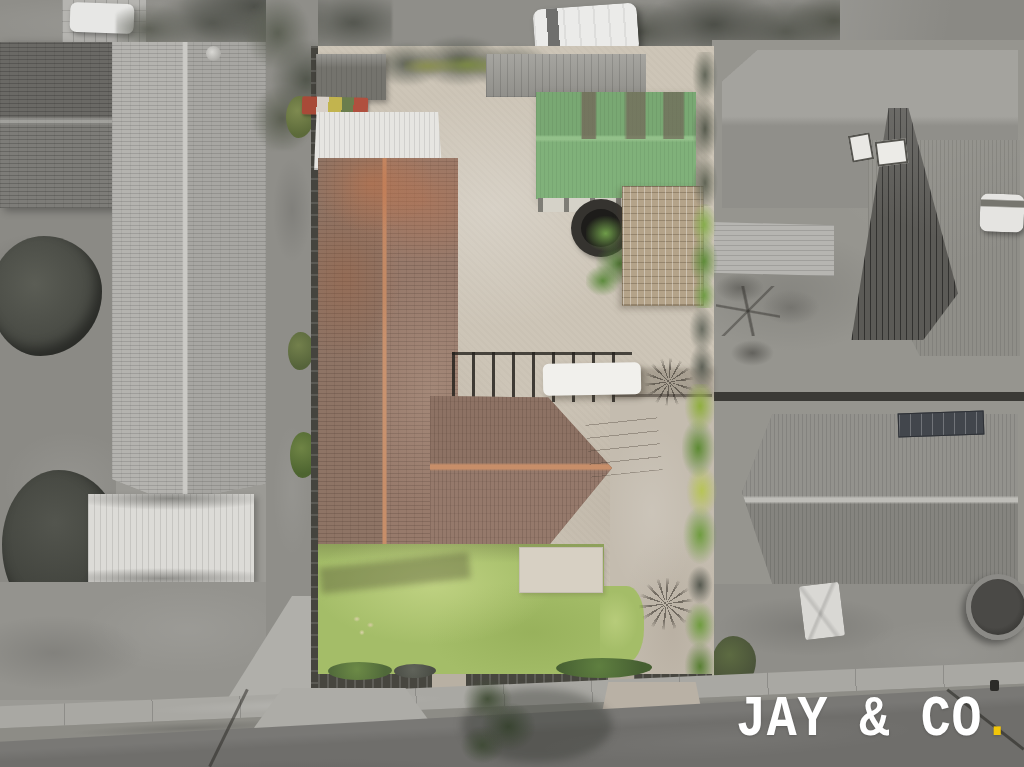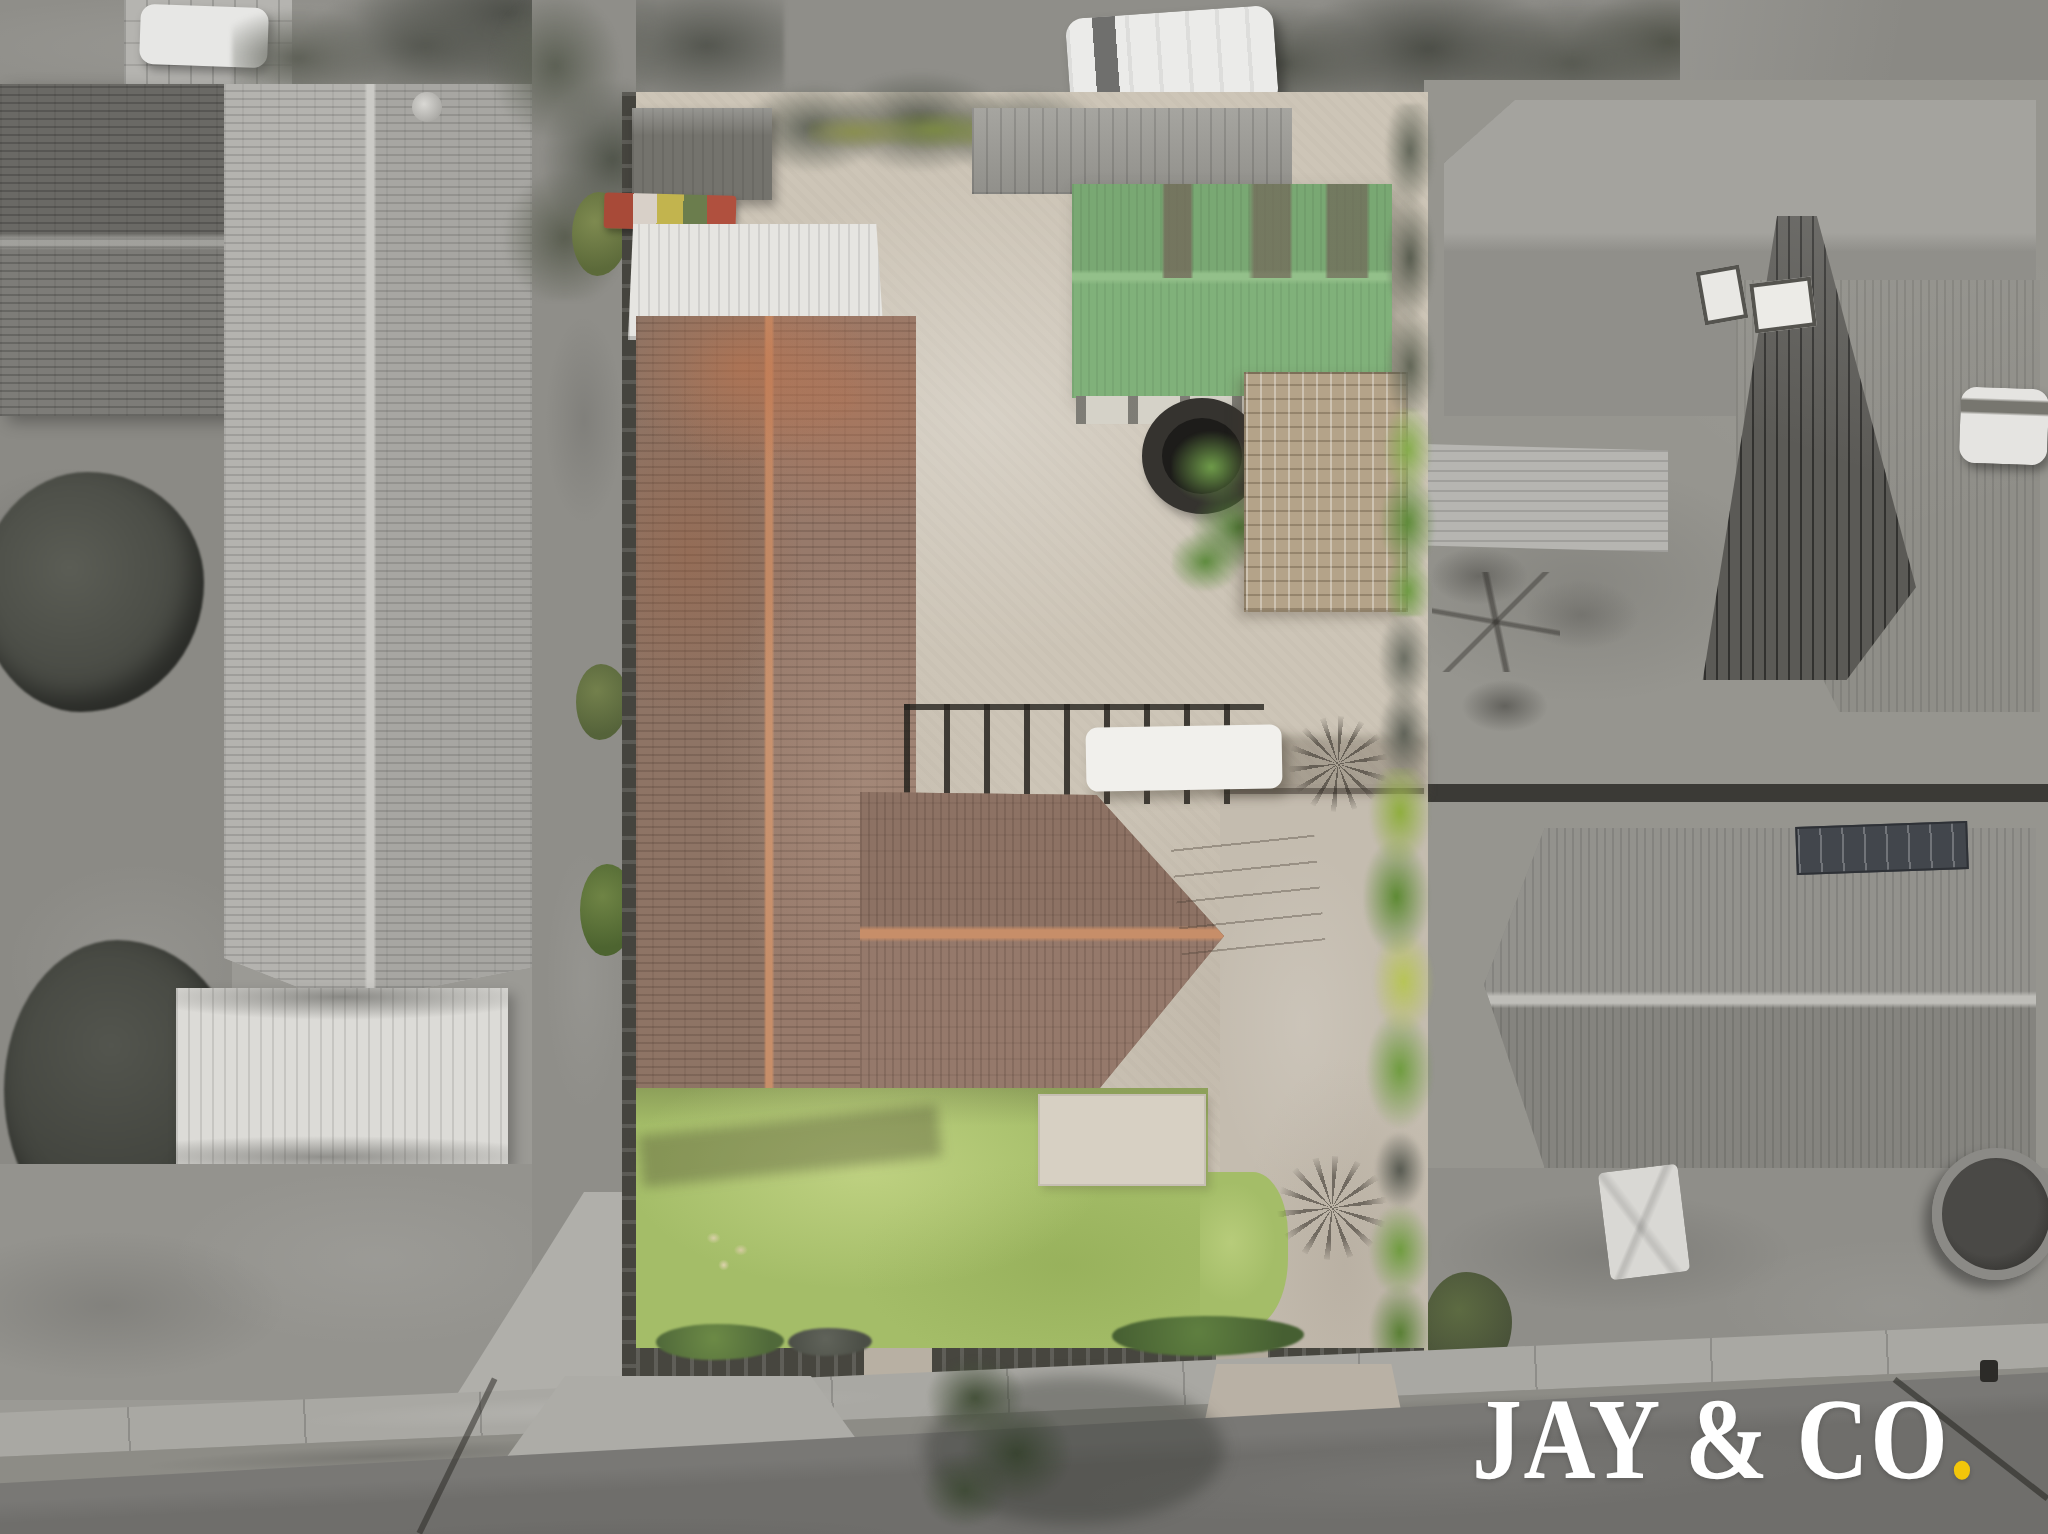--- a/index.html
+++ b/index.html
@@ -1,17 +1,17 @@
 <!DOCTYPE html>
 <html style="--c-concrete: #cdc5b7; --c-subject-roof: #907767; --c-subject-roof-ridge: #c78e69; --c-shed-roof-green: #7db077; --c-lawn-green: #a4bd68; --c-hedge-green: #8fae3e; --c-tree-green: #4e7a33; --c-neutral-gray: #9a9994; --c-footpath-gray: #a9a8a3; --c-road-gray: #6f6e6b; --c-fence-dark: #47463f; --wm-text: #ffffff; --wm-dot: #f2c60a;"><head>
 <meta charset="utf-8">
 <style>
   html,body{margin:0;padding:0;background:#222;}
   .stage{position:relative;width:1024px;height:767px;overflow:hidden;background:#9b9a95;
-         font-family:Liberation Serif, serif;}
+         font-family:Liberation Mono, monospace;}
   .a{position:absolute;}
   .bush{border-radius:48% 52% 55% 45% / 50% 46% 54% 50%;}
   .palmshadow{border-radius:50%;
     background:repeating-conic-gradient(rgba(38,33,27,.5) 0 7deg, rgba(0,0,0,0) 7deg 26deg);
     -webkit-mask:radial-gradient(circle,#000 0 42%,transparent 72%);
     mask:radial-gradient(circle,#000 0 42%,transparent 72%);}
   .logo{position:absolute;left:736px;top:691px;z-index:30;display:flex;align-items:flex-start;
         font-weight:bold;font-size:58px;line-height:1;letter-spacing:1px;
         transform:scaleX(.86);transform-origin:left top;color:var(--wm-text,#ffffff);
         text-shadow:0 1px 3px rgba(0,0,0,.18);white-space:pre;}

